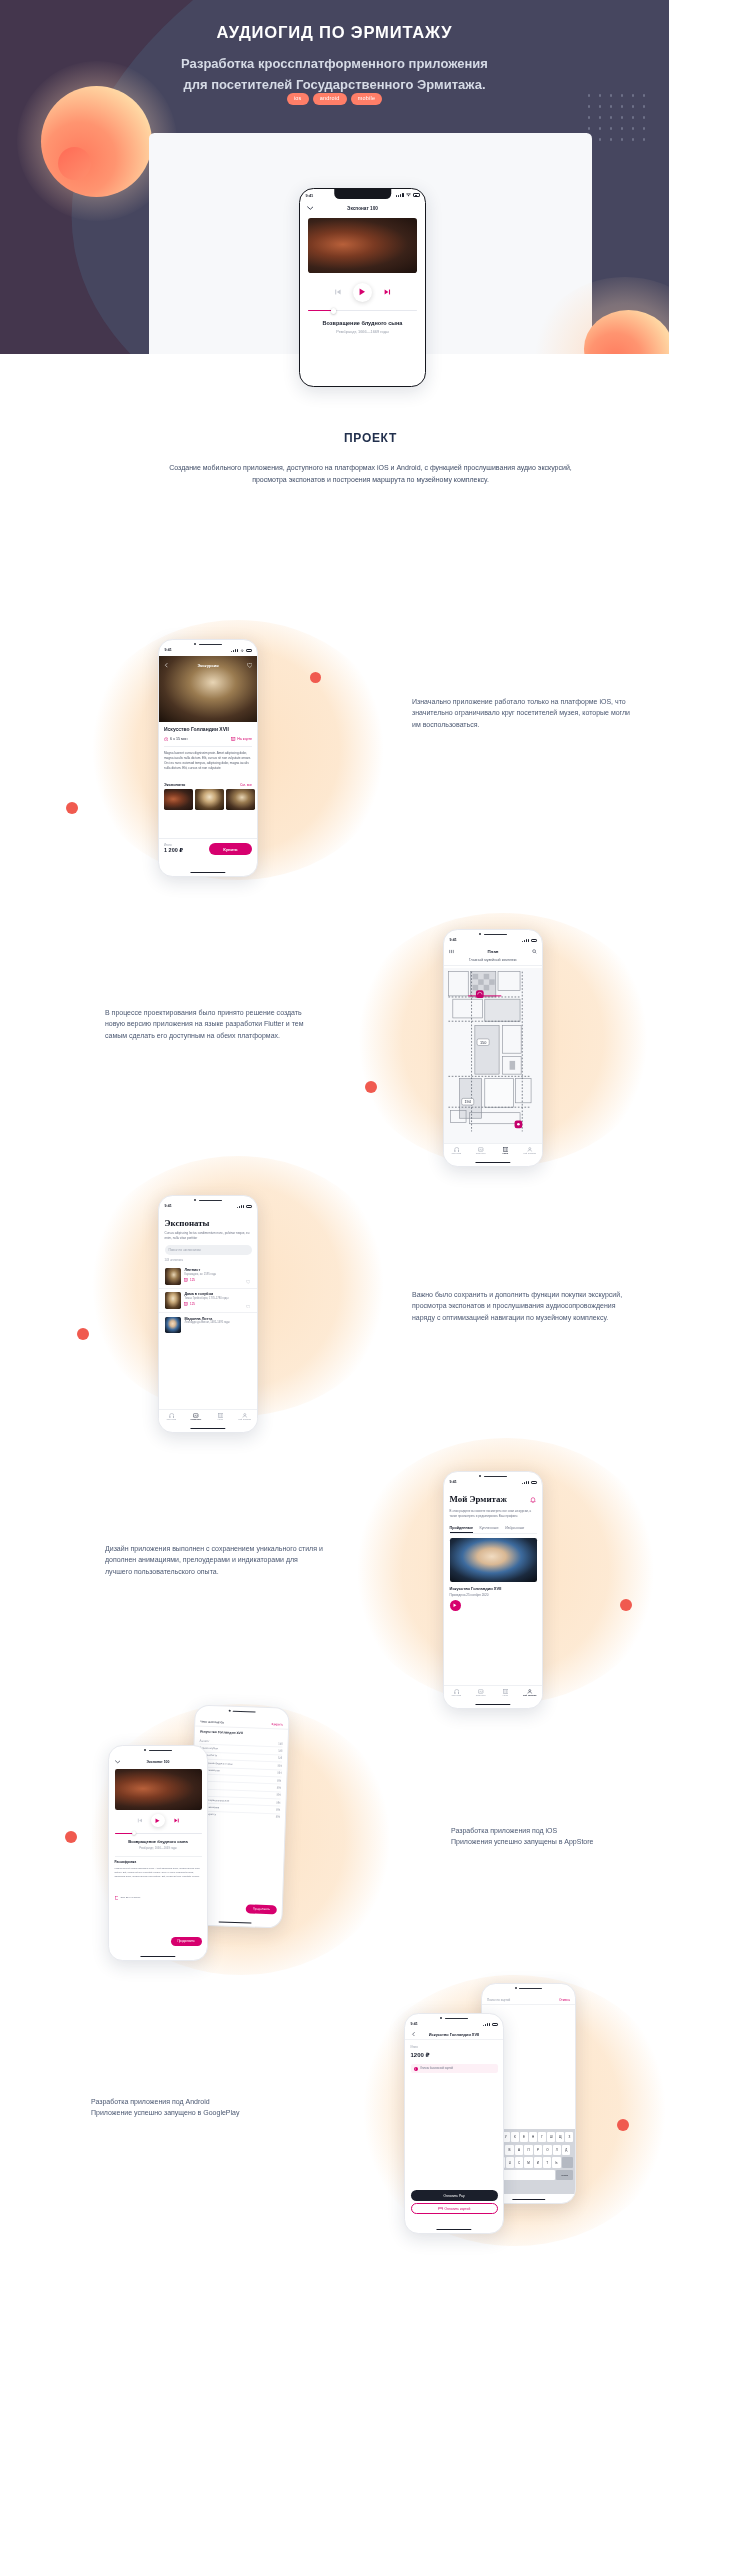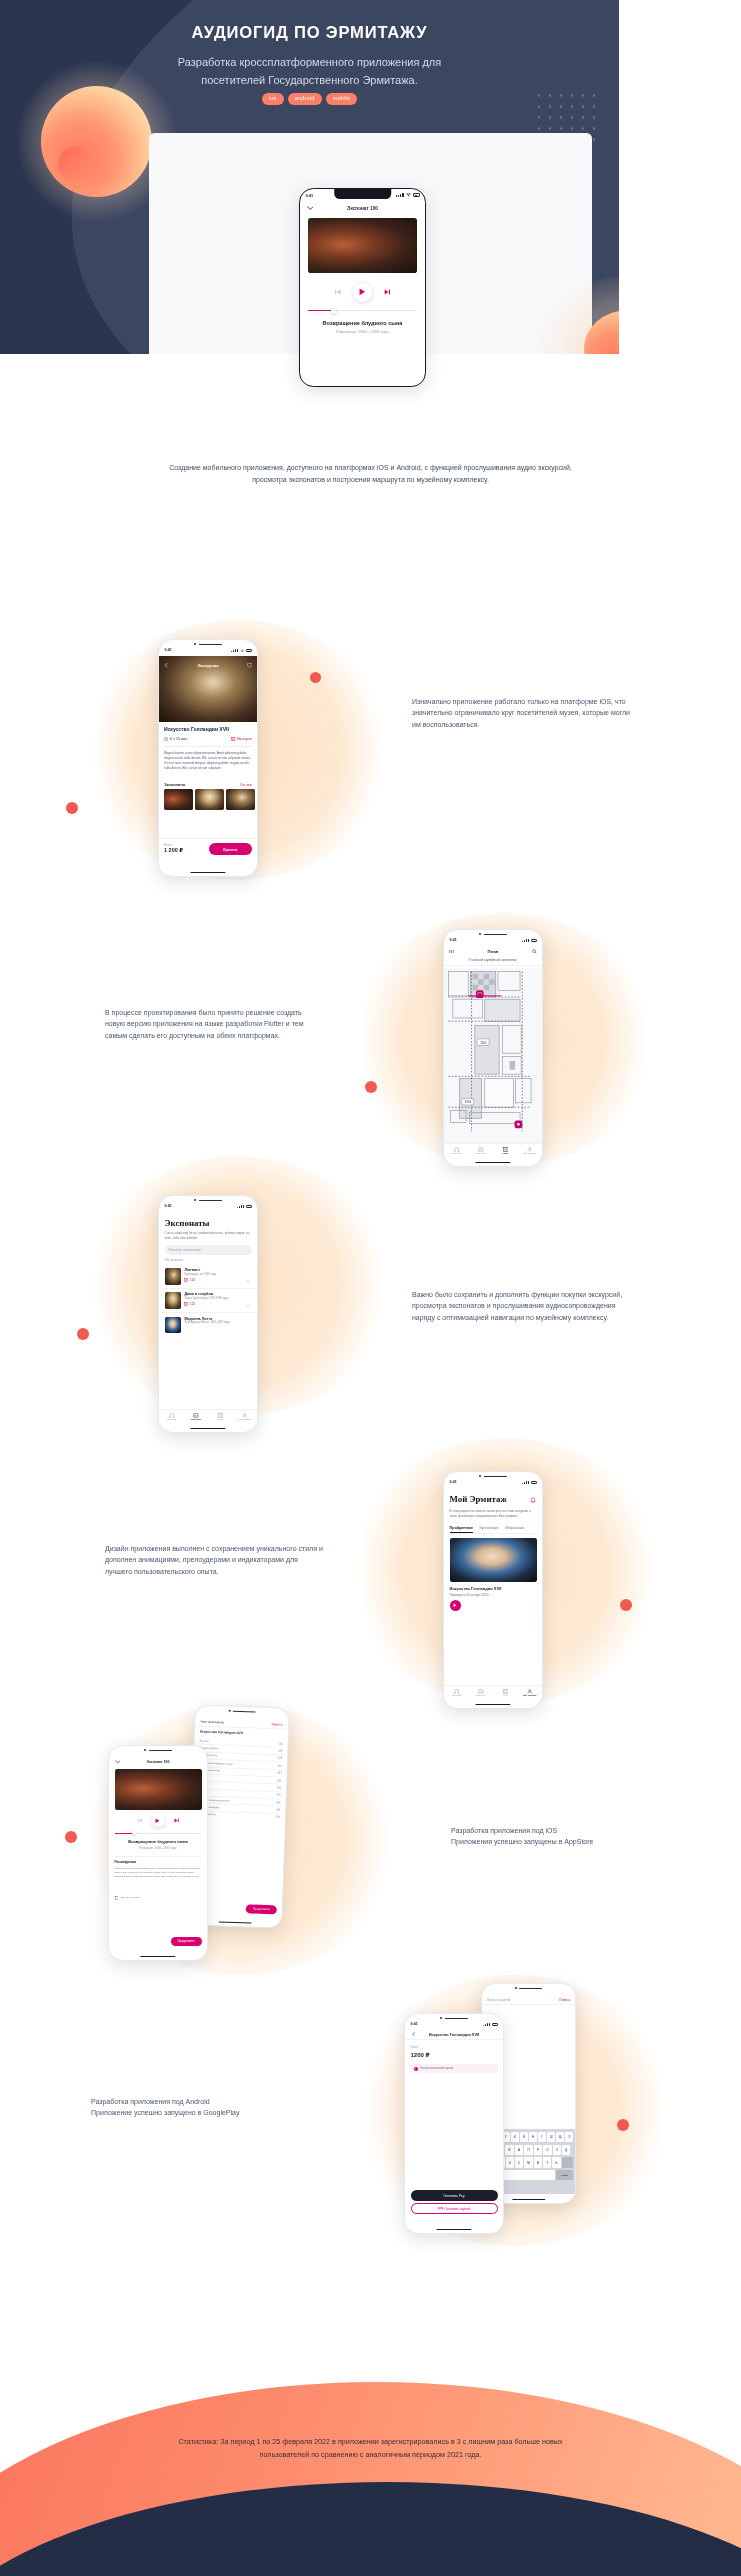--- a/index.html
+++ b/index.html
@@ -8,23 +8,23 @@
     font-family: "Liberation Sans", "DejaVu Sans", sans-serif;
     background: #ffffff;
     color: #2b3a55;
     width: 741px;
     overflow-x: hidden;
   }
   .page { position: relative; width: 741px; height: 2576px; overflow: hidden; background:#fff; }
 
   
   .hero {
-    position: absolute; left:0; top:0; width:619px; height:354px;
+    position: absolute; left:0; top:0; width:669px; height:354px;
     background: linear-gradient(160deg,#242f48 0%, #253css 40%, #28334d 100%);
-    background-color:#0f172a;
+    background-color:#b91c1c;
     overflow:hidden;
   }
   .hero-wave1 {
     position:absolute; left:-144px; top:-232px; width:1162px; height:691px;
     border-radius:50%;
     background: #2f3b56;
     opacity:.85;
     transform: rotate(-8deg);
   }
   .hero-wave2 {
@@ -50,21 +50,21 @@
     position:absolute; border-radius:50%;
     background: radial-gradient(circle at 50% 50%, rgba(255,190,150,.55) 0%, rgba(255,214,180,.30) 45%, rgba(255,255,255,0) 72%);
   }
   .hero-title {
     position:absolute; left:0; right:0; top:23px; text-align:center;
     font-size:16.6px; font-weight:700; letter-spacing:0.8px; color:#ffffff;
   }
   .hero-sub {
     position:absolute; left:50%; transform:translateX(-50%); top:53px;
     width:310px; text-align:center;
-    font-size:11px; line-height:1.65; color:#d6dbe6; font-weight:400;
+    font-size:13px; line-height:1.65; color:#d6dbe6; font-weight:700;
   }
   .hero-tags {
     position:absolute; left:0; right:0; top:93px;
     display:flex; justify-content:center; gap:3.9px;
   }
   .tag {
     background:#ff7e68; color:#ffffff; font-size:5.5px; line-height:1;
     padding:3.3px 7.2px; border-radius:11px; letter-spacing:0.2px;
   }
   .hero-card {
@@ -238,20 +238,21 @@
     </div>
     <div style="position:absolute;left:7.7px;right:7.7px;top:119px;height:5.5px;">
       <div style="position:absolute;top:2.2px;left:0;right:0;height:1.1px;background:#e6e8ee;border-radius:1.1px;"></div>
       <div style="position:absolute;top:2.2px;left:0;width:25.4px;height:1.1px;background:#d6006e;border-radius:1.1px;"></div>
       <div style="position:absolute;top:0;left:23px;width:5.5px;height:5.5px;border-radius:50%;background:#fff;box-shadow:0 0.6px 2.2px rgba(0,0,0,.3);"></div>
     </div>
     <div style="position:absolute;left:0;right:0;top:131px;text-align:center;font-size:5.5px;font-weight:700;color:#161b29;">Возвращение блудного сына</div>
     <div style="position:absolute;left:0;right:0;top:140px;text-align:center;font-size:3.9px;color:#9aa0ad;">Рембрандт, 1666—1669 годы</div>
   </div>
 
+  <div class="sec-title" style="top:431px;">ПРОЕКТ</div>
   <div class="sec-body" style="top:462px;">Создание мобильного приложения, доступного на платформах iOS и Android, с функцией прослушивания аудио экскурсий, просмотра экспонатов и построения маршрута по музейному комплексу.</div>
 
 
   <div class="blob-soft" style="left:83px;top:620px;width:310px;height:260px;background:radial-gradient(circle at 50% 50%, rgba(253,224,192,.95) 0%, rgba(253,228,200,.85) 50%, rgba(255,255,255,0) 72%);"></div>
   <div class="circle-dot" style="left:310px;top:672px;width:11px;height:11px;background:#f05a4f;"></div>
   <div class="circle-dot" style="left:66px;top:802px;width:12px;height:12px;background:#f05a4f;"></div>
 
   <div class="phone" style="left:158px;top:639px;width:100px;height:238px;border-width:1.1px;border-color:#e7e9ee;">
     <div class="pill-top">
         <span class="dot"></span>
@@ -824,20 +825,15 @@
           <path d="M.6 3.2h10.8" stroke="#d6006e" stroke-width="1.1"></path>
         </svg>
       <span>Оплатить картой</span>
     </div>
     <div class="home-ind"></div>
   </div>
 
   <div class="feat-text" style="left:91px;top:2096px;white-space:pre-line;">Разработка приложения под Android
 Приложение успешно запущено в GooglePlay</div>
 
-  <footer class="footer">
-    <div class="footer-wave"></div>
-    <div class="footer-navy"></div>
-    <div class="footer-text">Статистика: За период 1 по 25 февраля 2022 в приложении зарегистрировались в 3 с лишним раза больше новых пользователей по сравнению с аналогичным периодом 2021 года.</div>
-  </footer>
 
 </div>
 
 
 </body></html>

